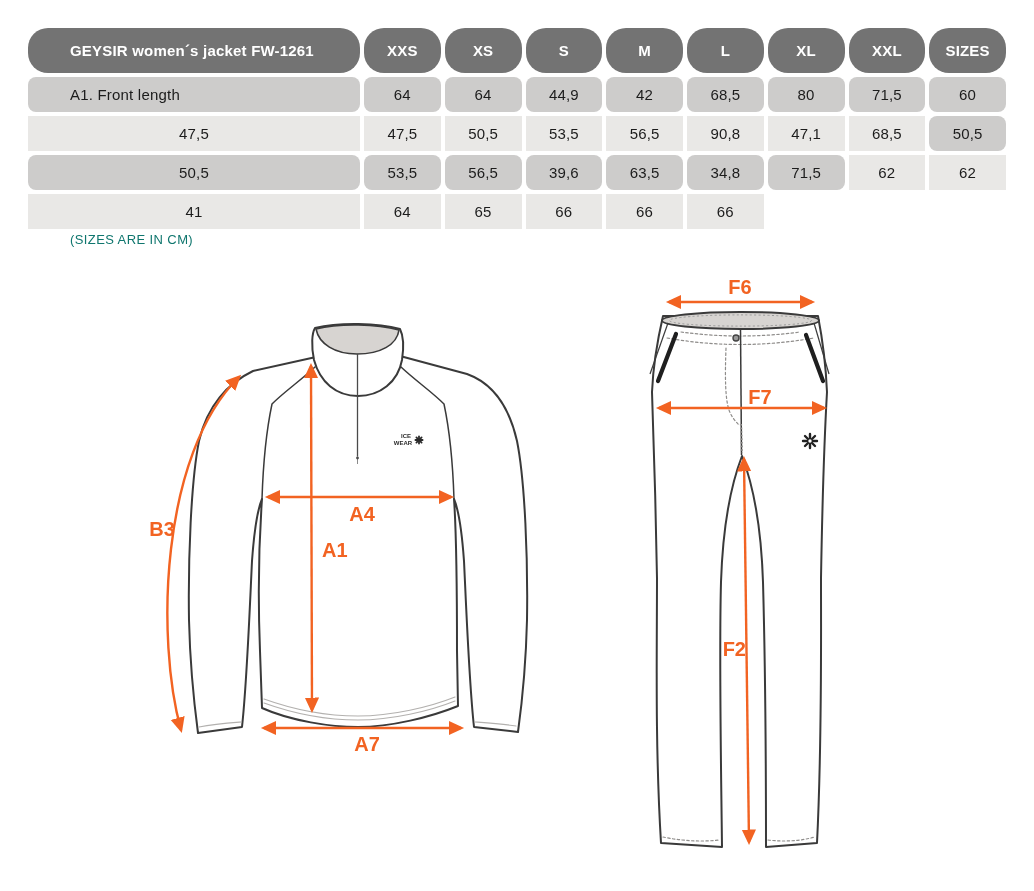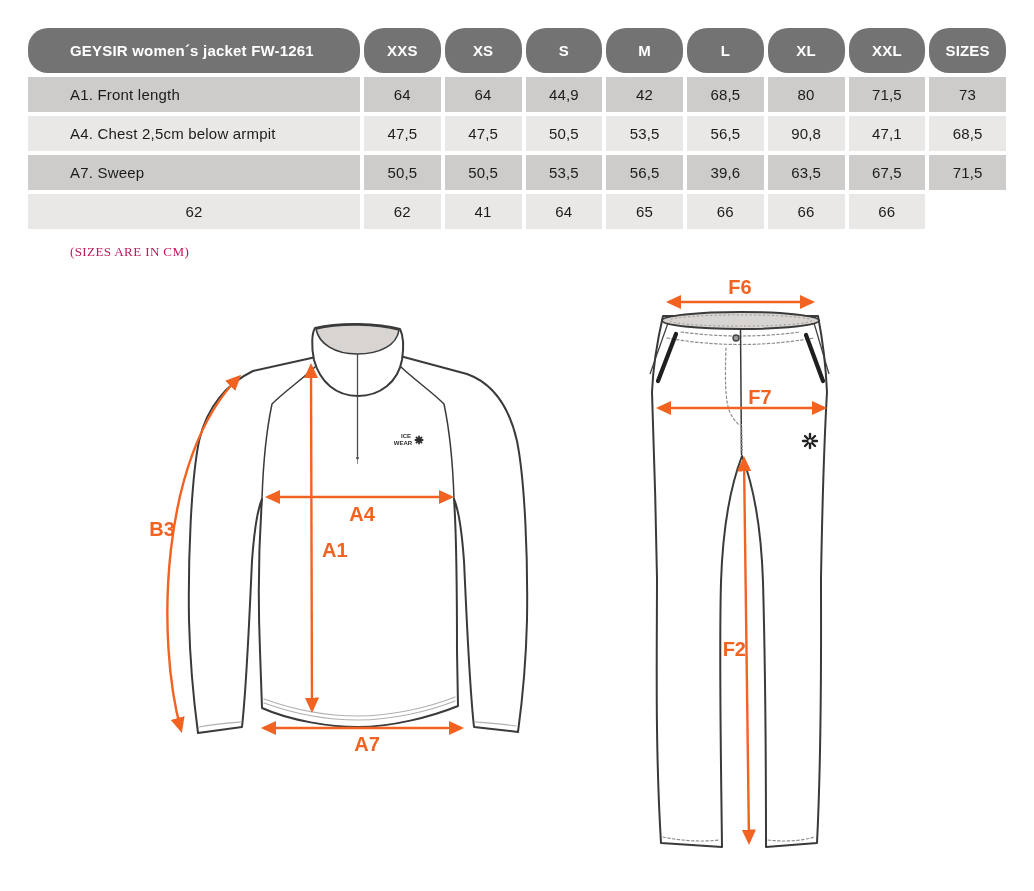--- a/index.html
+++ b/index.html
@@ -9,25 +9,25 @@
   
   .size-table{position:absolute;left:28px;top:28px;display:grid;
     grid-template-columns:332px repeat(8,76.75px);
     grid-template-rows:45px repeat(4,35px);
     gap:4px;width:978px;}
   .cell{display:flex;align-items:center;justify-content:center;
         font-size:15px;color:#1c1c1c;letter-spacing:.2px;}
   .hc{background:#737373;color:#ffffff;font-weight:700;border-radius:20px;}
   .title-cell{justify-content:flex-start;padding-left:42px;box-sizing:border-box;}
   .rl{justify-content:flex-start;padding-left:42px;box-sizing:border-box;}
-  .dark{background:#CDCCCB;}
+  .dark{background:#CDCCCB;border-radius:8px;}
   .light{background:#E9E8E6;}
 
-  .note{position:absolute;left:70px;top:244px;font-size:13px;color:#be185d;
-        letter-spacing:.4px;font-family:Liberation Serif, serif;}
+  .note{position:absolute;left:70px;top:232px;font-size:13px;color:#0f766e;
+        letter-spacing:.4px;}
 
   
   .jacket-svg{position:absolute;left:140px;top:300px;}
   .pants-svg{position:absolute;left:645px;top:272px;}
   .garment{fill:#ffffff;stroke:#3a3a3a;stroke-width:2;stroke-linejoin:round;stroke-linecap:round;}
   .seam{fill:none;stroke:#3a3a3a;stroke-width:1.5;stroke-linecap:round;}
   .stitch{fill:none;stroke:#b3b1af;stroke-width:1.2;stroke-linecap:round;}
   .dashstitch{fill:none;stroke:#8f8d8b;stroke-width:1.2;stroke-dasharray:2.4,2.4;stroke-linecap:round;}
   .arrow{fill:none;stroke:#F26322;stroke-width:2.4;}
   .mlabel{fill:#F26322;font-family:"Liberation Sans",sans-serif;font-size:20px;font-weight:700;}
@@ -50,40 +50,38 @@
     <div class="cell hc">SIZES</div>
 
     <div class="cell rl dark">A1. Front length</div>
     <div class="cell dark">64</div>
     <div class="cell dark">64</div>
     <div class="cell dark">44,9</div>
     <div class="cell dark">42</div>
     <div class="cell dark">68,5</div>
     <div class="cell dark">80</div>
     <div class="cell dark">71,5</div>
-    <div class="cell dark">73</div>
-
-    <div class="cell rl light">A4. Chest 2,5cm below armpit</div>
+    <div class="cell dark">60</div>
+
     <div class="cell light">47,5</div>
     <div class="cell light">47,5</div>
     <div class="cell light">50,5</div>
     <div class="cell light">53,5</div>
     <div class="cell light">56,5</div>
     <div class="cell light">90,8</div>
     <div class="cell light">47,1</div>
     <div class="cell light">68,5</div>
 
-    <div class="cell rl dark">A7. Sweep</div>
     <div class="cell dark">50,5</div>
     <div class="cell dark">50,5</div>
     <div class="cell dark">53,5</div>
     <div class="cell dark">56,5</div>
     <div class="cell dark">39,6</div>
     <div class="cell dark">63,5</div>
-    <div class="cell dark">67,5</div>
+    <div class="cell dark">34,8</div>
     <div class="cell dark">71,5</div>
 
     <div class="cell light">62</div>
     <div class="cell light">62</div>
     <div class="cell light">41</div>
     <div class="cell light">64</div>
     <div class="cell light">65</div>
     <div class="cell light">66</div>
     <div class="cell light">66</div>
     <div class="cell light">66</div>

